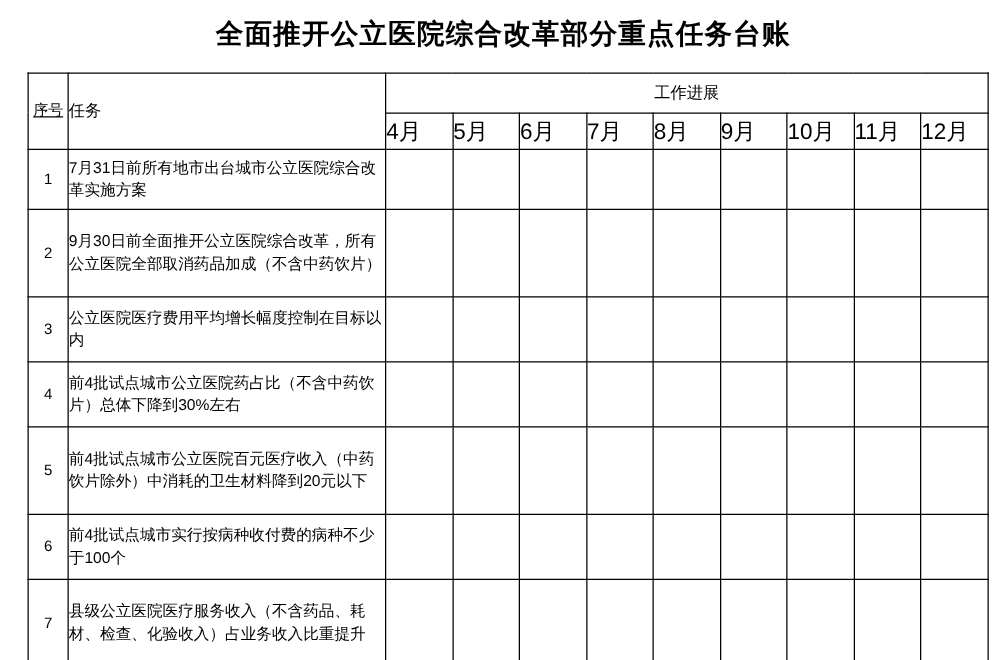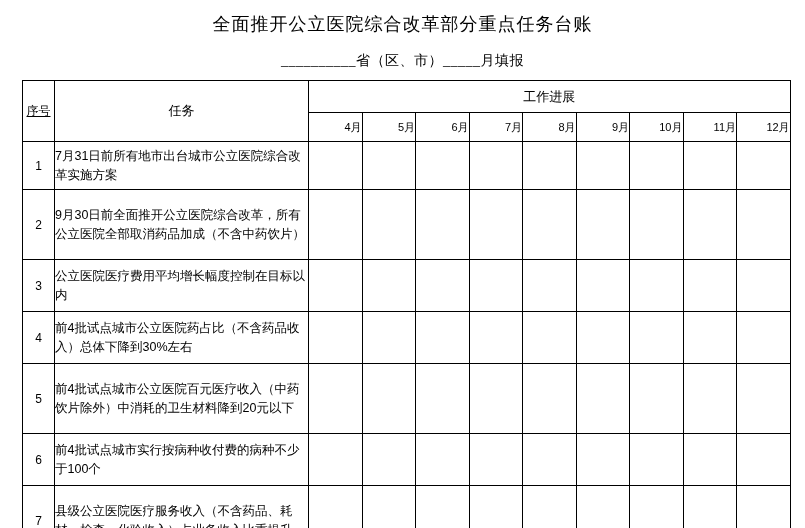--- a/index.html
+++ b/index.html
@@ -17,22 +17,22 @@
   .page {
     position: relative;
     width: 805px;
     height: 528px;
     box-sizing: border-box;
     padding: 0 22px;
   }
   .doc-title {
     text-align: center;
     font-family: "Liberation Serif", serif;
-    font-weight: normal;
-    font-size: 18px;
+    font-weight: bold;
+    font-size: 22px;
     letter-spacing: 1px;
     margin-top: 12px;
     margin-bottom: 15px;
     line-height: 1.4;
   }
   .doc-subtitle {
     text-align: center;
     font-family: "Liberation Serif", serif;
     font-size: 14px;
     margin-top: 6px;
@@ -63,34 +63,34 @@
     text-align: center;
   }
   .hdr-no {
     text-align: center;
     line-height: 1.25;
     font-size: 12px;
     padding: 4px 2px;
     text-decoration: underline;
   }
   .hdr-task {
-    text-align: center;
+    text-align: left;
     font-size: 13px;
     font-weight: bold;
     margin-top: 42px;
   }
   .hdr-progress {
     text-align: center;
     font-size: 13px;
     height: 31px;
     margin-left: 24px;
   }
   .hdr-month {
-    text-align: right;
-    font-size: 11px;
+    text-align: left;
+    font-size: 18px;
     height: 28px;
   }
   .cell-no {
     text-align: center;
     font-size: 12px;
   }
   .cell-task {
     text-align: left;
     font-size: 12.5px;
     line-height: 1.5;
@@ -103,21 +103,20 @@
   .r-h2 { height: 48px; }
   .r-h3 { height: 70px; }
   .r-h4 { height: 52px; }
 </style>
 </head>
 <body>
 
 <div class="page">
 
   <div class="doc-title">全面推开公立医院综合改革部分重点任务台账</div>
-  <div class="doc-subtitle">__________省（区、市）_____月填报</div>
 
   <table class="ledger">
     <colgroup>
       <col class="col-no">
       <col class="col-task">
       <col class="col-month">
         <col class="col-month">
         <col class="col-month">
       <col class="col-month">
         <col class="col-month">
@@ -183,21 +182,21 @@
         <td class="cell-blank"></td>
         <td class="cell-blank"></td>
         <td class="cell-blank"></td>
         <td class="cell-blank"></td>
         <td class="cell-blank"></td>
         <td class="cell-blank"></td>
       </tr>
 
       <tr class="r-h4">
         <td class="cell-no">4</td>
-        <td class="cell-task">前4批试点城市公立医院药占比（不含药品收入）总体下降到30%左右</td>
+        <td class="cell-task">前4批试点城市公立医院药占比（不含中药饮片）总体下降到30%左右</td>
         <td class="cell-blank"></td>
         <td class="cell-blank"></td>
         <td class="cell-blank"></td>
         <td class="cell-blank"></td>
         <td class="cell-blank"></td>
         <td class="cell-blank"></td>
         <td class="cell-blank"></td>
         <td class="cell-blank"></td>
         <td class="cell-blank"></td>
       </tr>

